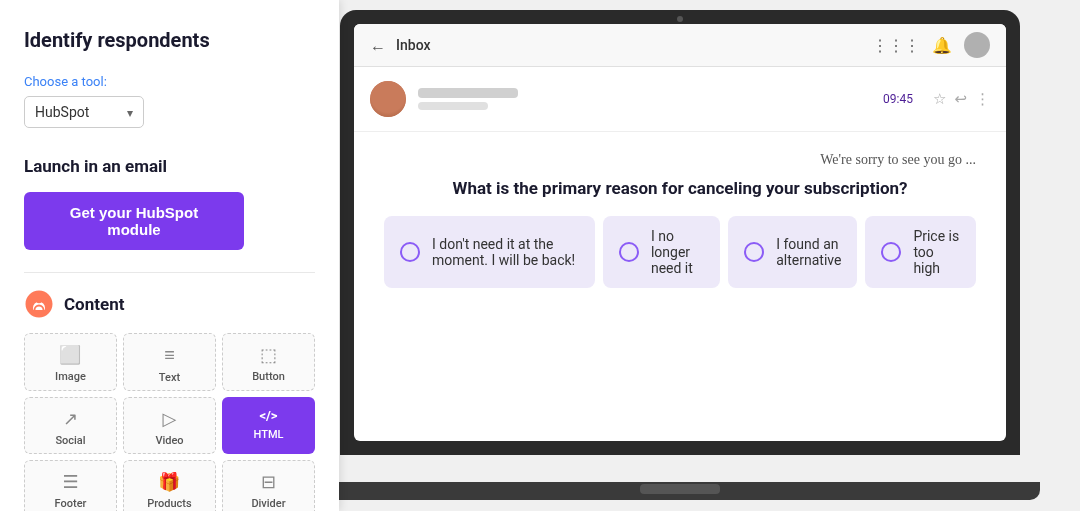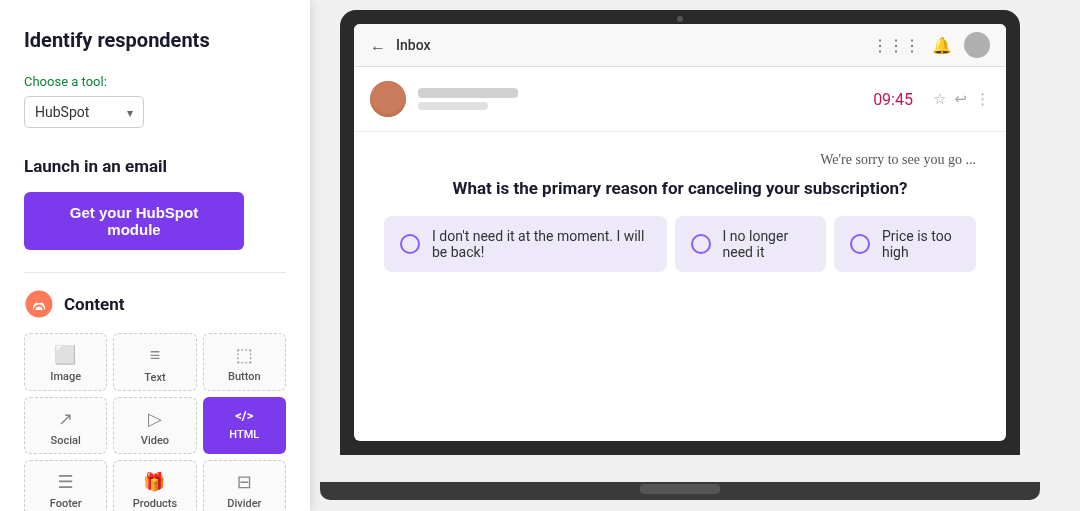--- a/index.html
+++ b/index.html
@@ -12,38 +12,38 @@
       display: flex;
       align-items: center;
       position: relative;
     }
 
     
     .left-panel {
       position: absolute;
       left: 0;
       top: 0;
-      width: 310px;
+      width: 339px;
       height: 511px;
       background: #ffffff;
       z-index: 10;
       padding: 28px 24px;
       box-shadow: 2px 0 8px rgba(0,0,0,0.1);
     }
 
     .panel-title {
       font-size: 20px;
       font-weight: 700;
       color: #1a1a2e;
       margin-bottom: 22px;
     }
 
     .choose-label {
       font-size: 13px;
-      color: #15803d;
+      color: #3b82f6;
       margin-bottom: 7px;
     }
 
     .tool-select {
       display: flex;
       align-items: flex-end;
       justify-content: space-between;
       border: 1px solid #ccc;
       border-radius: 5px;
       padding: 7px 10px;
@@ -304,22 +304,22 @@
     }
 
     .subject-placeholder {
       width: 70px;
       height: 8px;
       background: #e0e0e0;
       border-radius: 4px;
     }
 
     .email-time {
-      font-size: 16px;
-      color: #be185d;
+      font-size: 12px;
+      color: #4c1d95;
     }
 
     .email-actions {
       display: flex;
       align-items: center;
       gap: 8px;
       margin-left: 8px;
     }
 
     .action-icon {
@@ -488,20 +488,24 @@
             <div class="option-item">
               <div class="option-radio"></div>
               <span class="option-text">I don't need it at the moment. I will be back!</span>
             </div>
             <div class="option-item">
               <div class="option-radio"></div>
               <span class="option-text">I no longer need it</span>
             </div>
             <div class="option-item">
               <div class="option-radio"></div>
+              <span class="option-text">I found an alternative</span>
+            </div>
+            <div class="option-item">
+              <div class="option-radio"></div>
               <span class="option-text">Price is too high</span>
             </div>
           </div>
         </div>
 
       </div>
     </div>
   </div>
   <div class="laptop-base"></div>
 </div>

